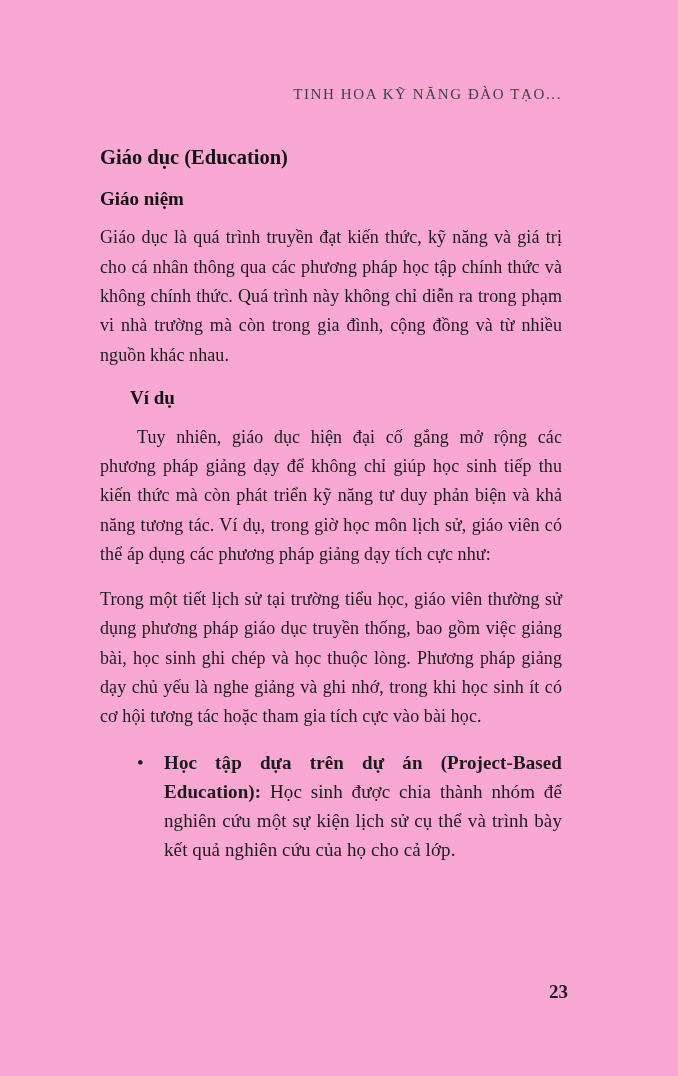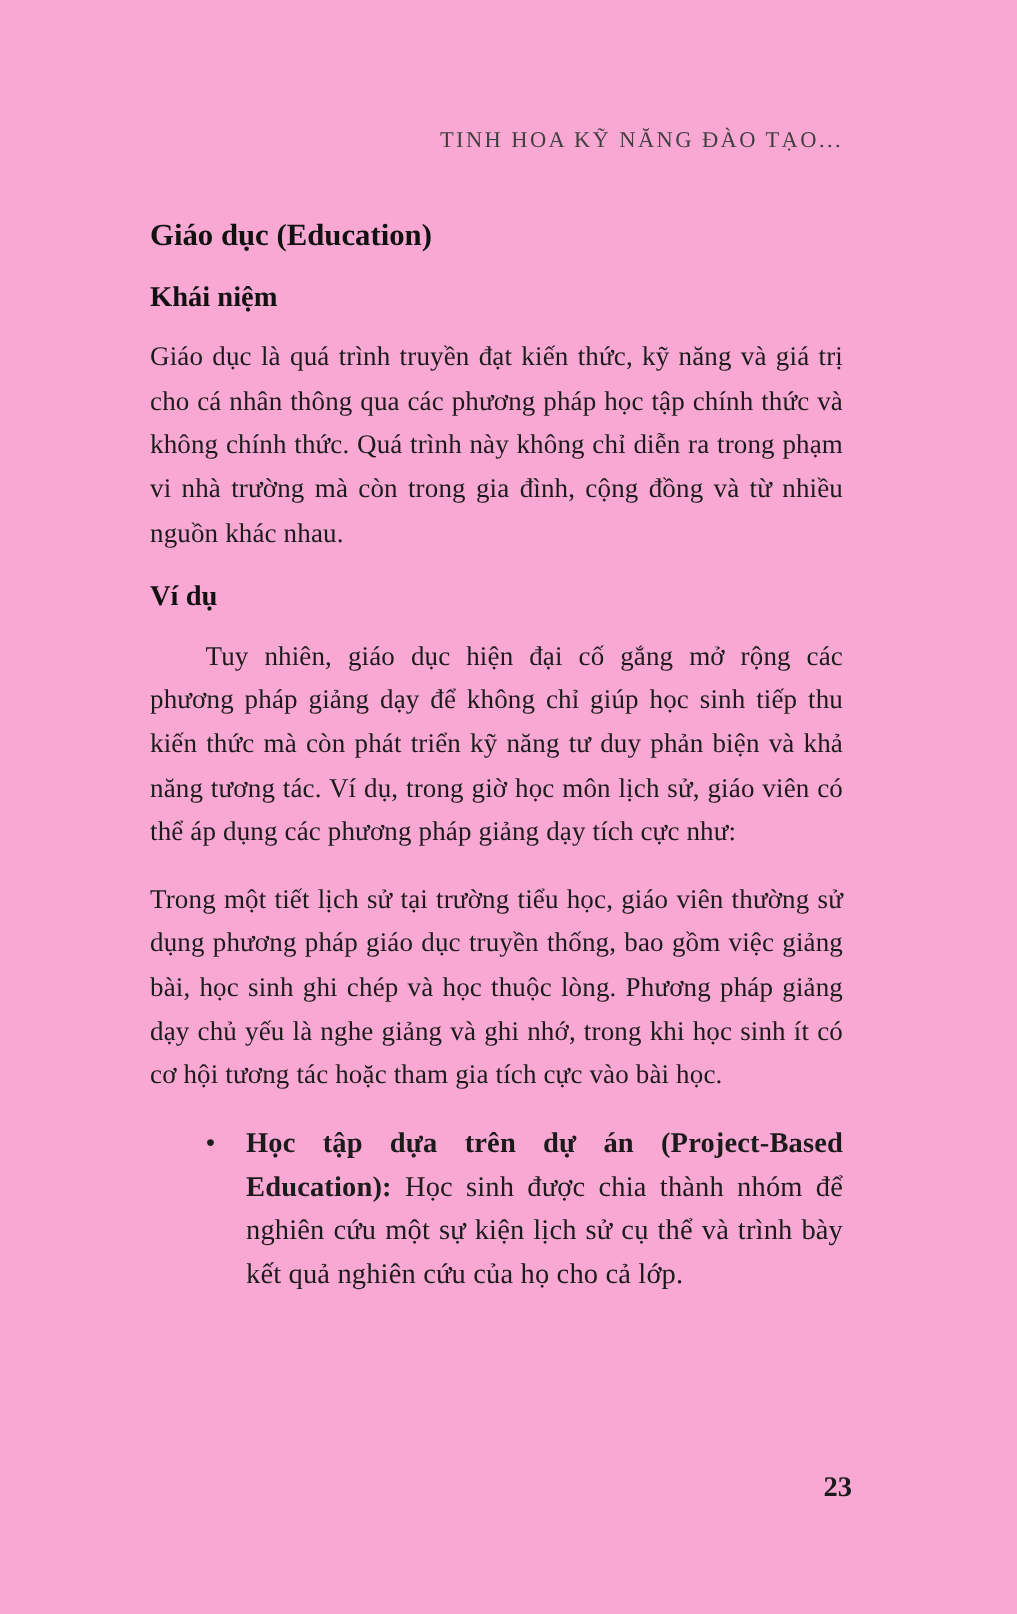--- a/index.html
+++ b/index.html
@@ -44,21 +44,21 @@
     font-size: 18px;
     line-height: 29.3px;
     text-align: justify;
     letter-spacing: 0.1px;
     margin-bottom: 16px;
     color: #1b1b1b;
   }
   .body-para.indented {
     text-indent: 37px;
   }
-  .subheading.spaced-top { margin-top: 6px; }
+  .subheading.spaced-top { margin-top: 6px; margin-left: 30px; }
   .bullet-list { margin-top: 1px; }
   .bullet-item {
     position: relative;
     padding-left: 64px;
     font-size: 19px;
     line-height: 29.3px;
     text-align: justify;
     letter-spacing: 0.1px;
     color: #1b1b1b;
   }
@@ -79,21 +79,21 @@
 </style>
 </head>
 <body>
 
 <div class="page">
 
   <div class="running-header">TINH HOA KỸ NĂNG ĐÀO TẠO...</div>
 
   <h1 class="article-title">Giáo dục (Education)</h1>
 
-  <h2 class="subheading">Khái niệm</h2>
+  <h2 class="subheading">Giáo niệm</h2>
 
   <p class="body-para">Giáo dục là quá trình truyền đạt kiến thức, kỹ năng và giá trị cho cá nhân thông qua các phương pháp học tập chính thức và không chính thức. Quá trình này không chỉ diễn ra trong phạm vi nhà trường mà còn trong gia đình, cộng đồng và từ nhiều nguồn khác nhau.</p>
 
   <h2 class="subheading spaced-top">Ví dụ</h2>
 
   <p class="body-para indented">Tuy nhiên, giáo dục hiện đại cố gắng mở rộng các phương pháp giảng dạy để không chỉ giúp học sinh tiếp thu kiến thức mà còn phát triển kỹ năng tư duy phản biện và khả năng tương tác. Ví dụ, trong giờ học môn lịch sử, giáo viên có thể áp dụng các phương pháp giảng dạy tích cực như:</p>
 
   <p class="body-para">Trong một tiết lịch sử tại trường tiểu học, giáo viên thường sử dụng phương pháp giáo dục truyền thống, bao gồm việc giảng bài, học sinh ghi chép và học thuộc lòng. Phương pháp giảng dạy chủ yếu là nghe giảng và ghi nhớ, trong khi học sinh ít có cơ hội tương tác hoặc tham gia tích cực vào bài học.</p>
 
   <div class="bullet-list">

